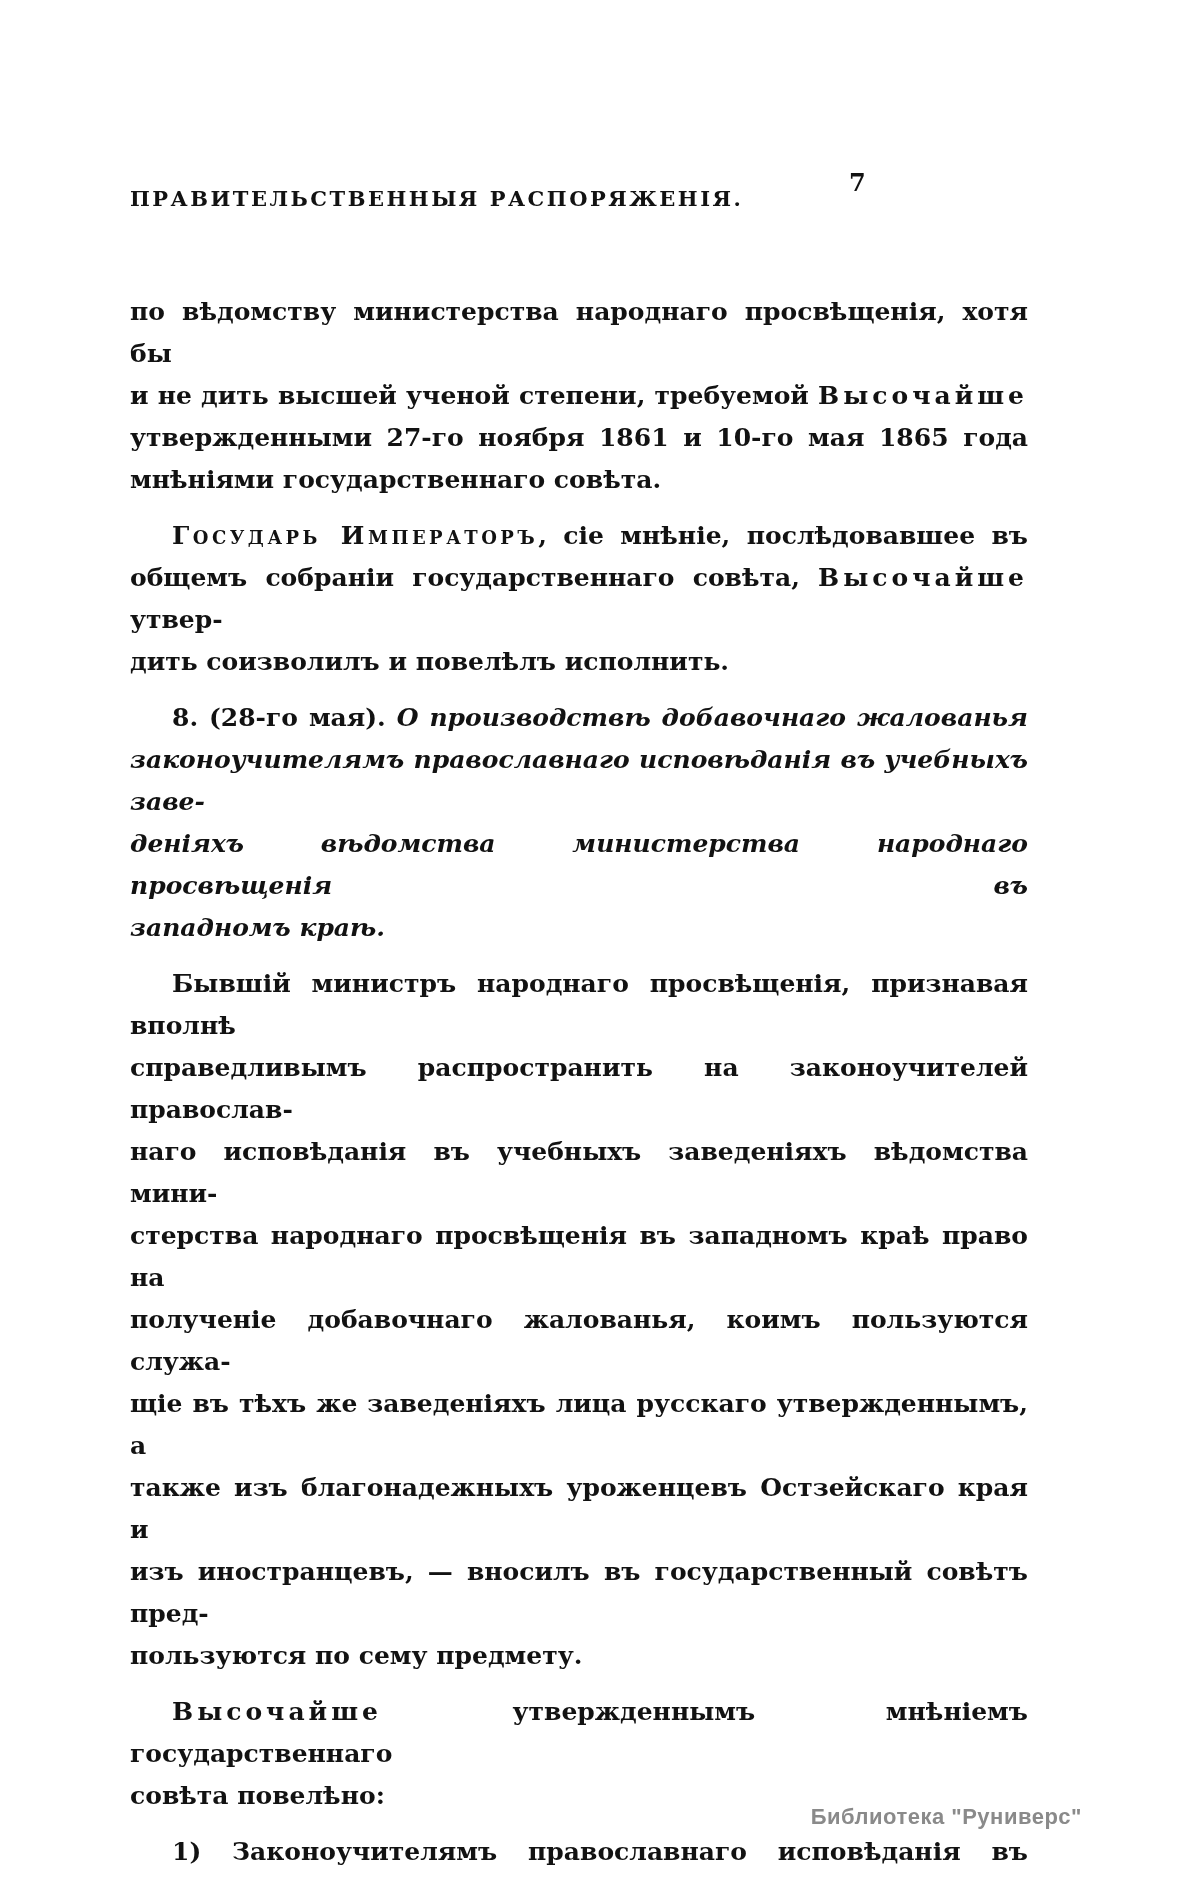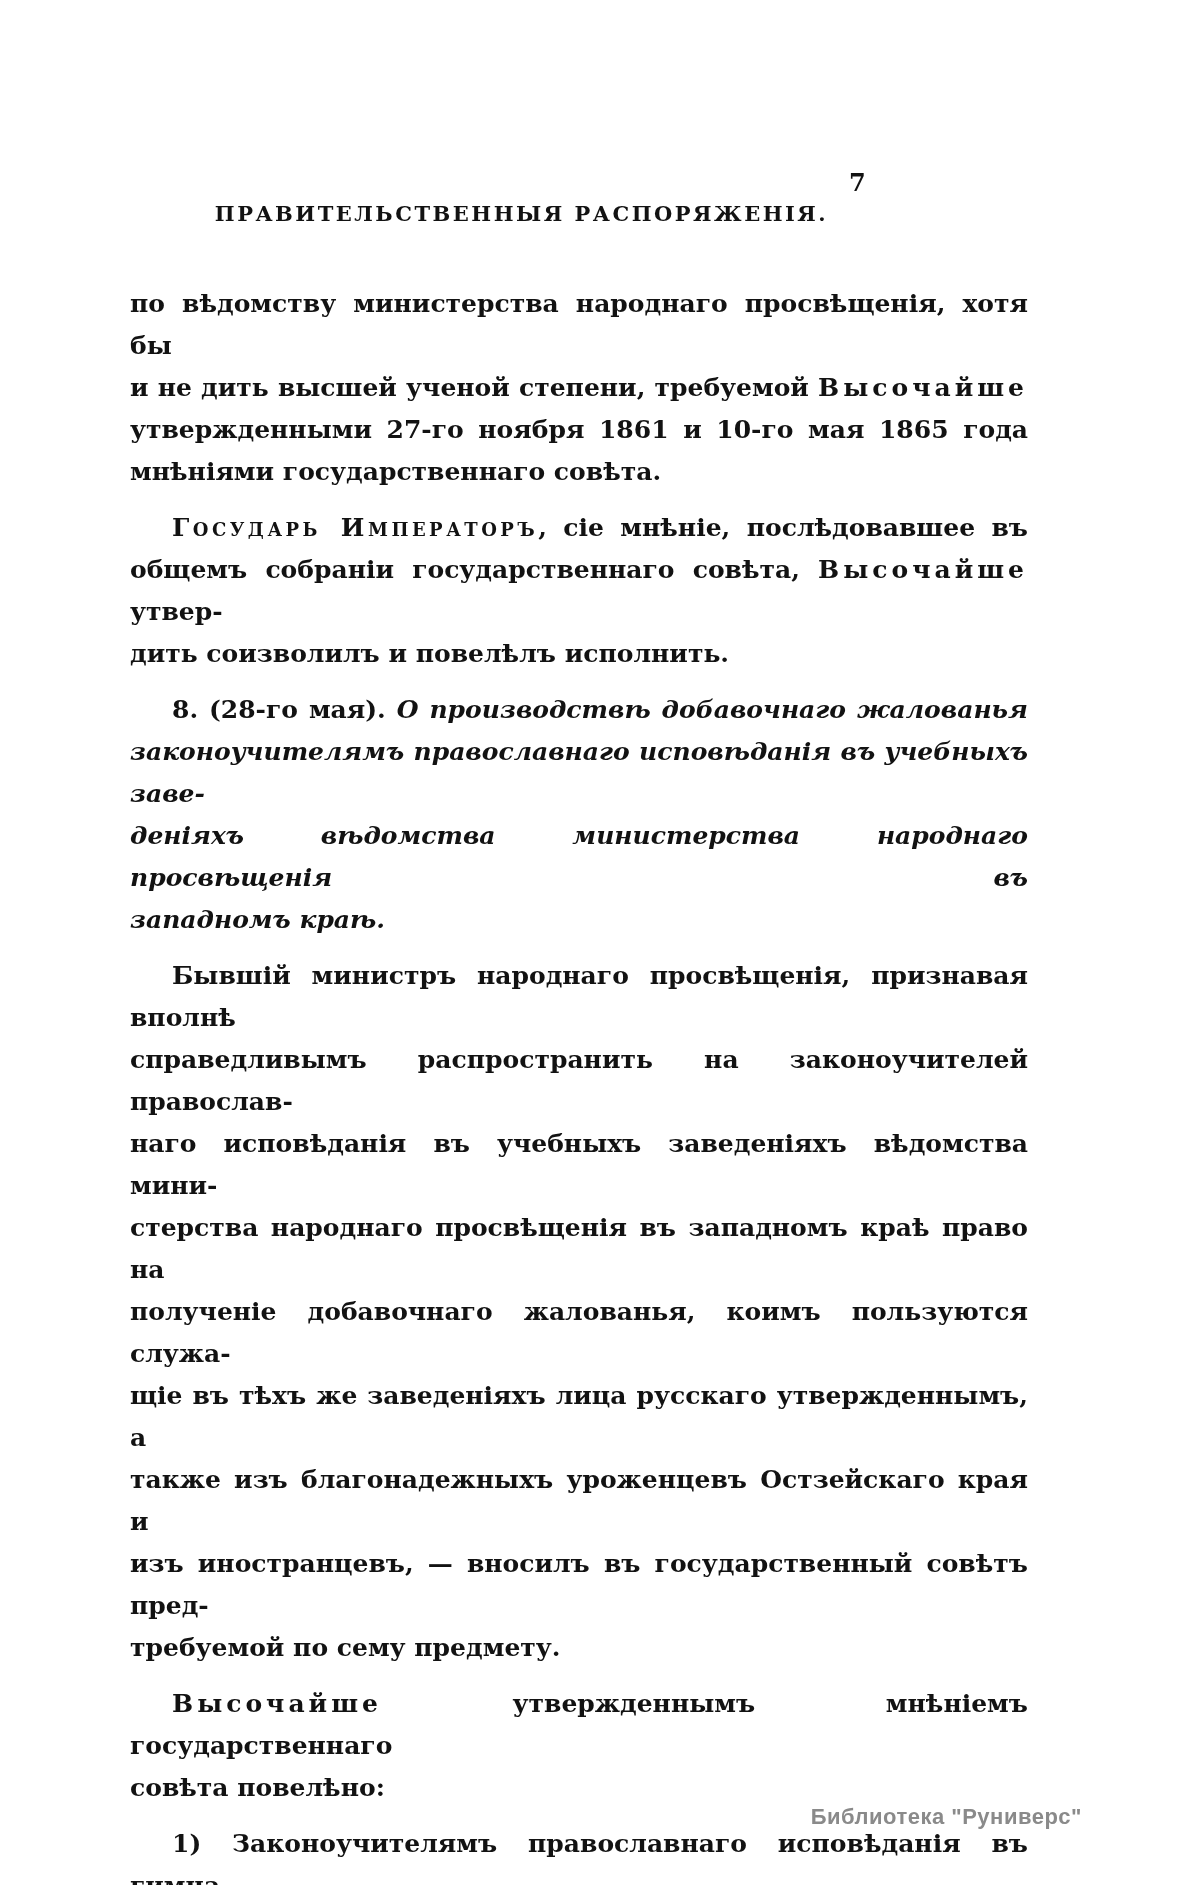--- a/index.html
+++ b/index.html
@@ -9,25 +9,25 @@
     height: 1885px;
     margin: 0 auto;
     background: #ffffff;
     overflow: hidden;
     color: #121212;
     font-family: "DejaVu Serif", serif;
   }
   .running-header {
     position: absolute;
     left: 130px;
-    top: 201px;
+    top: 186px;
     width: 898px;
     padding-right: 115px;
     box-sizing: border-box;
-    text-align: center;
+    text-align: left;
     font-size: 21px;
     font-weight: bold;
     letter-spacing: 2.5px;
     white-space: nowrap;
   }
   .folio {
     position: absolute;
     left: 849px;
     top: 168px;
     font-size: 24px;
@@ -36,21 +36,21 @@
   .text-column {
     position: absolute;
     left: 130px;
     top: 283px;
     width: 898px;
     font-size: 25px;
     font-weight: bold;
     line-height: 42px;
   }
   .para { margin: 14px 0 0 0; }
-  .para:first-child { margin-top: 0; }
+  .para:first-child { margin-top: 8px; }
   .para.heading { margin-top: 14px; }
   .para.heading .line { font-style: italic; }
   .line { white-space: normal; }
   .line.just { text-align: justify; text-align-last: justify; }
   .line.indent { text-indent: 42px; }
   .seg-spaced { letter-spacing: 4px; }
   .seg-smallcaps { font-variant: small-caps; letter-spacing: 3.5px; }
   .seg-upright { font-style: normal; }
   .watermark {
     position: absolute;
@@ -89,21 +89,21 @@
       </div>
       <div class="para body">
         <div class="line just indent"><span>Бывшій министръ народнаго просвѣщенія, признавая вполнѣ</span></div>
         <div class="line just"><span>справедливымъ распространить на законоучителей православ-</span></div>
         <div class="line just"><span>наго исповѣданія въ учебныхъ заведеніяхъ вѣдомства мини-</span></div>
         <div class="line just"><span>стерства народнаго просвѣщенія въ западномъ краѣ право на</span></div>
         <div class="line just"><span>полученіе добавочнаго жалованья, коимъ пользуются служа-</span></div>
         <div class="line just"><span>щіе въ тѣхъ же заведеніяхъ лица русскаго утвержденнымъ, а</span></div>
         <div class="line just"><span>также изъ благонадежныхъ уроженцевъ Остзейскаго края и</span></div>
         <div class="line just"><span>изъ иностранцевъ, — вносилъ въ государственный совѣтъ пред-</span></div>
-        <div class="line"><span>требуемой по сему предмету.</span></div>
+        <div class="line"><span>пользуются по сему предмету.</span></div>
       </div>
       <div class="para body">
         <div class="line just indent"><span class="seg-spaced">Высочайше</span><span> утвержденнымъ мнѣніемъ государственнаго</span></div>
         <div class="line"><span>совѣта повелѣно:</span></div>
       </div>
       <div class="para body">
         <div class="line just indent"><span>1) Законоучителямъ православнаго исповѣданія въ гимна-</span></div>
       </div>
     </div>
   <div class="watermark">Библиотека "Руниверс"</div>

